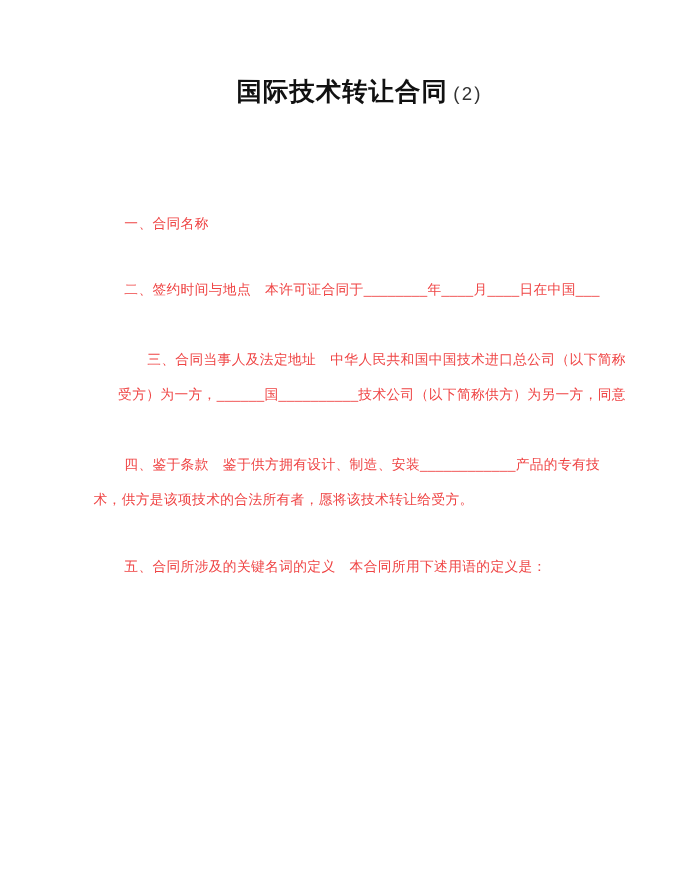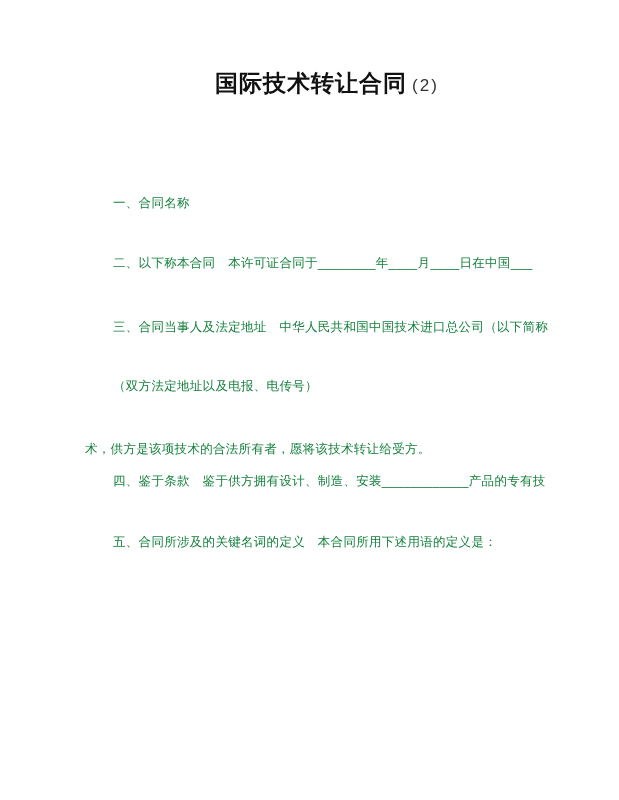--- a/index.html
+++ b/index.html
@@ -32,59 +32,57 @@
   .title-suffix {
     font-size: 17px;
     font-weight: 400;
     color: #333333;
     letter-spacing: 2px;
     margin-left: 5px;
   }
   .section { margin: 0; }
   .sec-1 { margin-top: 87px; }
   .sec-2 { margin-top: 28px; }
-  .sec-3 { margin-top: 32px; }
+  .sec-3 { margin-top: 32px; text-align: right; }
   .sec-4 { margin-top: 27px; }
   .sec-5 { margin-top: 31px; }
   .sec-6 { margin-top: 29px; font-family: Liberation Serif, serif; }
   .line {
     margin: 0;
     font-size: 12.5px;
     line-height: 32px;
     letter-spacing: 0.3px;
     white-space: nowrap;
-    color: #15803d;
+    color: #ef4444;
   }
   .indent { text-indent: 28px; }
 </style>
 </head>
 <body>
 
 <div class="page">
 
   <h1 class="title"><span>国际技术转让合同</span><span class="title-suffix">(2)</span></h1>
 
   <div class="section sec-1">
     <p class="line indent">一、合同名称</p>
   </div>
 
   <div class="section sec-2">
-    <p class="line indent">二、以下称本合同　本许可证合同于________年____月____日在中国___</p>
+    <p class="line indent">二、签约时间与地点　本许可证合同于________年____月____日在中国___</p>
   </div>
 
   <div class="section sec-3">
     <p class="line indent">三、合同当事人及法定地址　中华人民共和国中国技术进口总公司（以下简称</p>
+    <p class="line">受方）为一方，______国__________技术公司（以下简称供方）为另一方，同意</p>
   </div>
 
-  <div class="section sec-4">
-    <p class="line indent">（双方法定地址以及电报、电传号）</p>
-  </div>
 
   <div class="section sec-5">
+    <p class="line indent">四、鉴于条款　鉴于供方拥有设计、制造、安装____________产品的专有技</p>
     <p class="line">术，供方是该项技术的合法所有者，愿将该技术转让给受方。</p>
-    <p class="line indent">四、鉴于条款　鉴于供方拥有设计、制造、安装____________产品的专有技</p>
   </div>
 
   <div class="section sec-6">
     <p class="line indent">五、合同所涉及的关键名词的定义　本合同所用下述用语的定义是：</p>
   </div>
 
 </div>
 
 </body></html>

